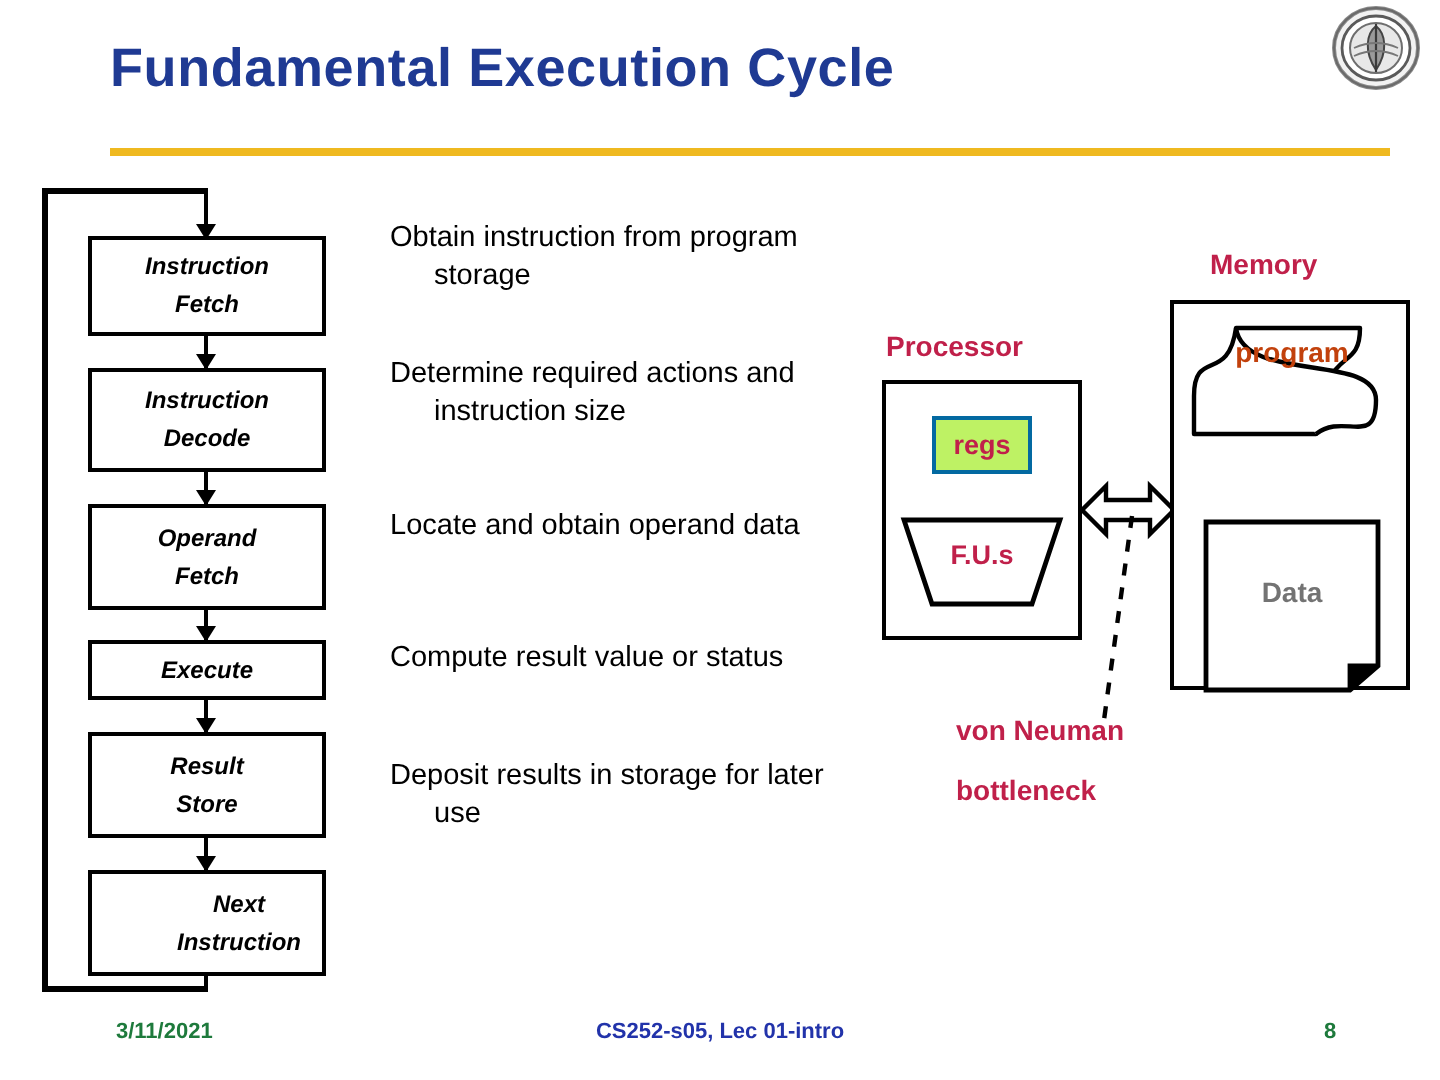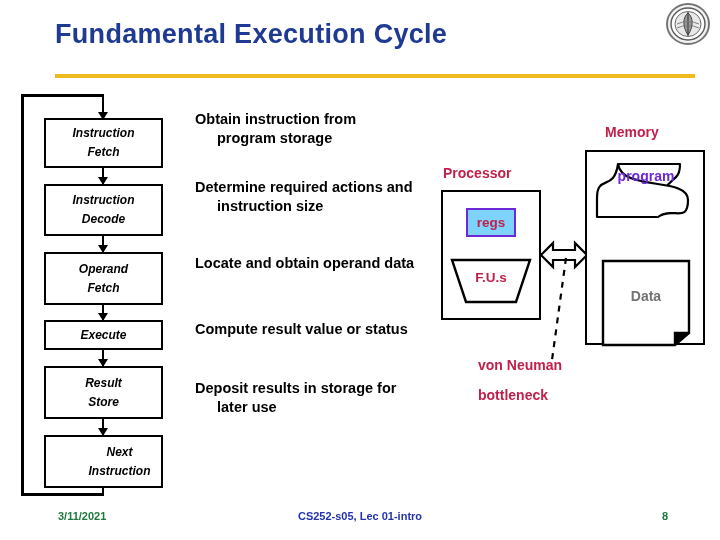--- a/index.html
+++ b/index.html
@@ -87,21 +87,21 @@
 
   
   .loop-seg { position: absolute; background: #000000; }
 
   
   .desc {
     position: absolute;
     left: 195px;
     width: 200px;
     font-size: 14.5px;
-    font-weight: bold;
+    font-weight: normal;
     color: #000000;
     line-height: 1.32;
     padding-left: 22px;
     text-indent: -22px;
   }
 
   
   #processor-label {
     position: absolute;
     left: 443px; top: 165px;
@@ -113,22 +113,22 @@
     width: 100px; height: 130px;
     box-sizing: border-box;
     border: 2px solid #000000;
     background: #ffffff;
   }
   #regs-box {
     position: absolute;
     left: 466px; top: 208px;
     width: 50px; height: 29px;
     box-sizing: border-box;
-    border: 2px solid #6d28d9;
-    background: #7dd3fc;
+    border: 2px solid #0369a1;
+    background: #bef264;
     display: flex; align-items: center; justify-content: center;
     font-size: 13.5px; font-weight: bold; color: #C0204A;
   }
   #fus-shape {
     position: absolute;
     left: 450px; top: 258px;
     width: 82px; height: 46px;
   }
   #fus-label {
     position: absolute;
@@ -146,21 +146,21 @@
     position: absolute;
     left: 585px; top: 150px;
     width: 120px; height: 195px;
     box-sizing: border-box;
     border: 2px solid #000000;
     background: #ffffff;
   }
   #program-shape { position: absolute; left: 592px; top: 158px; width: 108px; height: 65px; }
   #program-label {
     position: absolute; left: 592px; top: 168px; width: 108px;
-    text-align: center; font-size: 14px; font-weight: bold; color: #6d28d9;
+    text-align: center; font-size: 14px; font-weight: bold; color: #c2410c;
   }
   #data-shape { position: absolute; left: 601px; top: 259px; width: 90px; height: 88px; }
   #data-label {
     position: absolute; left: 601px; top: 288px; width: 90px;
     text-align: center; font-size: 14px; font-weight: bold; color: #737373;
   }
   #bus-arrow { position: absolute; left: 539px; top: 236px; width: 50px; height: 38px; }
   #dashed-line { position: absolute; left: 540px; top: 250px; width: 40px; height: 115px; }
 
   #vonneuman {

